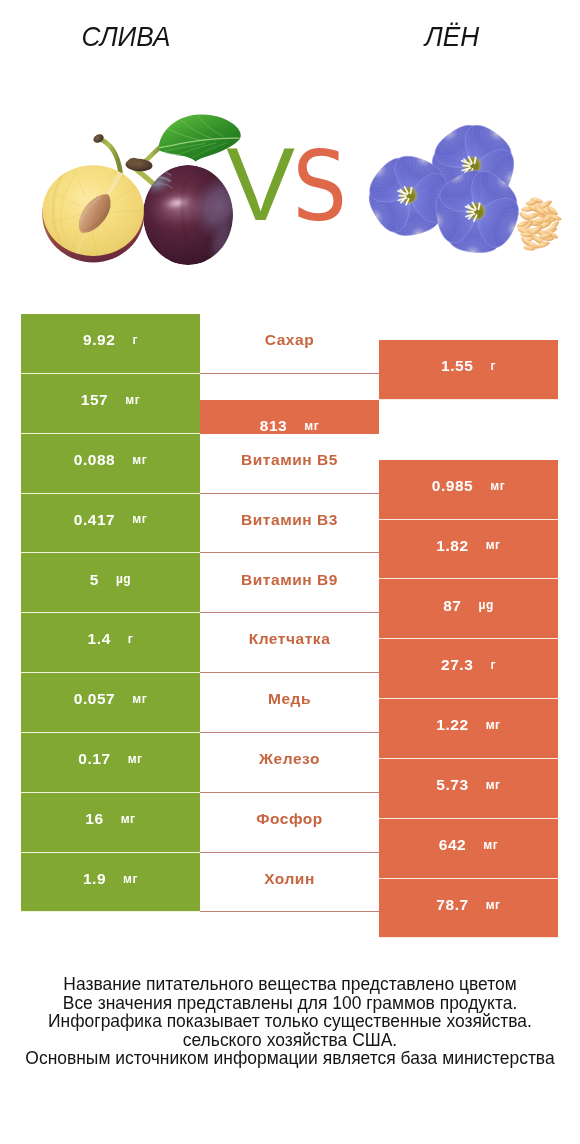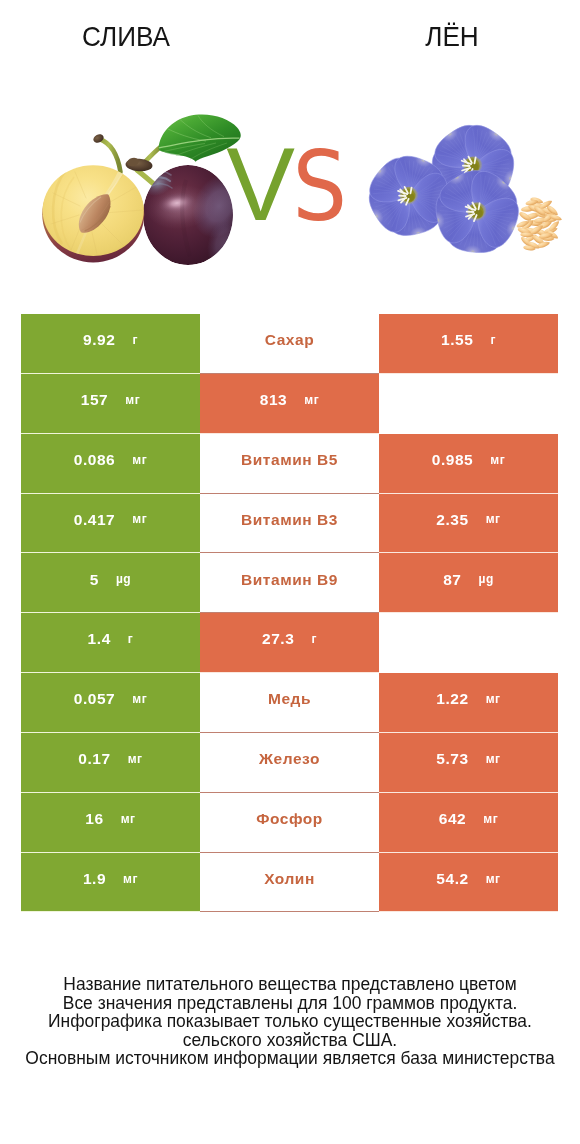--- a/index.html
+++ b/index.html
@@ -1,39 +1,39 @@
 <!DOCTYPE html>
 <html><head>
 <meta charset="utf-8">
 <title>Comparison</title>
 <style>
   html,body{margin:0;padding:0;background:#ffffff;}
   body{width:580px;height:1144px;font-family:"Liberation Sans",sans-serif;overflow:hidden;}
   .page{position:relative;width:580px;height:1144px;background:#fff;}
 
   
-  .titles{position:absolute;left:0;top:0;width:580px;height:64px;}
+  .titles{position:absolute;left:0;top:0;width:580px;height:64px;font-style:italic;}
   .title{position:absolute;top:21.8px;width:290px;text-align:center;font-size:28.3px;line-height:28px;
          color:#151515;font-weight:400;letter-spacing:0px;transform:scaleX(0.925);}
   .title.l{left:-19.5px;}
   .title.r{left:306.5px;}
 
   
   .hero{position:absolute;left:0;top:0;width:580px;height:300px;}
   .hero svg{position:absolute;left:0;top:0;}
   .vs{position:absolute;left:0;top:0;width:580px;height:300px;pointer-events:none;}
 
   
   .table{position:absolute;left:21px;top:314px;width:537px;}
   .row{display:flex;width:537px;height:59.85px;}
   .cell{width:179px;height:59.85px;box-sizing:border-box;display:flex;align-items:center;
         justify-content:center;font-size:15.5px;font-weight:700;letter-spacing:0.55px;
         line-height:1;padding-bottom:7px;gap:14px;}
   .cell.l{background:#80a832;color:#ffffff;border-bottom:1px solid #f0f5da;}
-  .cell.r{background:#e06c49;color:#ffffff;border-bottom:1px solid #fbe8de;}
+  .cell.r{background:#e06c49;color:#ffffff;border-bottom:1px solid #fbe8de;margin-top:26px;}
   .cell.m{background:#ffffff;color:#c6653f;border-bottom:1px solid #c08172;}
   .cell .unit{font-size:12px;font-weight:700;margin-left:3px;}
 
   
   .footer{position:absolute;left:0;top:975px;width:580px;text-align:center;
           font-size:17.45px;line-height:18.5px;color:#141414;font-weight:400;}
   .footer div{white-space:nowrap;}
 </style>
 </head>
 <body>
@@ -534,41 +534,41 @@
           <span>157</span>
           <span class="unit">мг</span>
         </div>
         <div class="cell r">
           <span>813</span>
           <span class="unit">мг</span>
         </div>
       </div>
       <div class="row">
         <div class="cell l">
-          <span>0.086</span>
+          <span>0.088</span>
           <span class="unit">мг</span>
         </div>
         <div class="cell m">
           <span>Витамин B5</span>
         </div>
         <div class="cell r">
           <span>0.985</span>
           <span class="unit">мг</span>
         </div>
       </div>
       <div class="row">
         <div class="cell l">
           <span>0.417</span>
           <span class="unit">мг</span>
         </div>
         <div class="cell m">
           <span>Витамин B3</span>
         </div>
         <div class="cell r">
-          <span>2.35</span>
+          <span>1.82</span>
           <span class="unit">мг</span>
         </div>
       </div>
       <div class="row">
         <div class="cell l">
           <span>5</span>
           <span class="unit">µg</span>
         </div>
         <div class="cell m">
           <span>Витамин B9</span>
@@ -576,20 +576,23 @@
         <div class="cell r">
           <span>87</span>
           <span class="unit">µg</span>
         </div>
       </div>
       <div class="row">
         <div class="cell l">
           <span>1.4</span>
           <span class="unit">г</span>
         </div>
+        <div class="cell m">
+          <span>Клетчатка</span>
+        </div>
         <div class="cell r">
           <span>27.3</span>
           <span class="unit">г</span>
         </div>
       </div>
       <div class="row">
         <div class="cell l">
           <span>0.057</span>
           <span class="unit">мг</span>
         </div>
@@ -629,21 +632,21 @@
       </div>
       <div class="row">
         <div class="cell l">
           <span>1.9</span>
           <span class="unit">мг</span>
         </div>
         <div class="cell m">
           <span>Холин</span>
         </div>
         <div class="cell r">
-          <span>54.2</span>
+          <span>78.7</span>
           <span class="unit">мг</span>
         </div>
       </div>
     </div>
 
   <div class="footer" id="footer">
       <div>Название питательного вещества представлено цветом</div>
       <div>Все значения представлены для 100 граммов продукта.</div>
       <div>Инфографика показывает только существенные хозяйства.</div>
       <div>сельского хозяйства США.</div>

